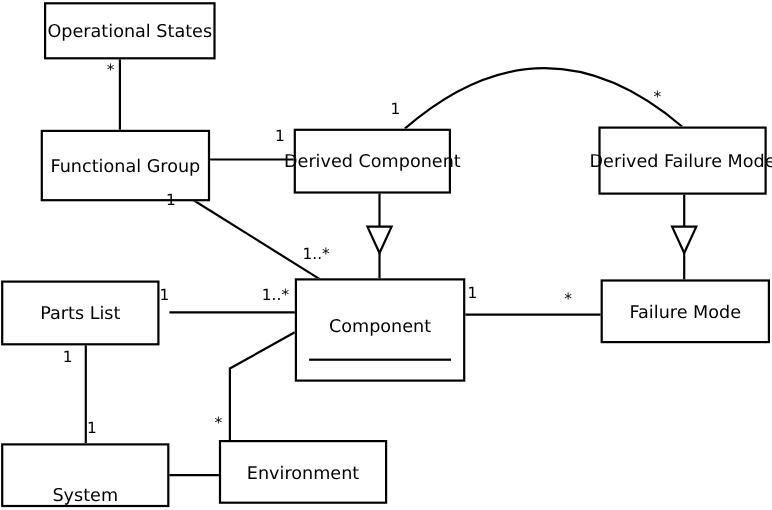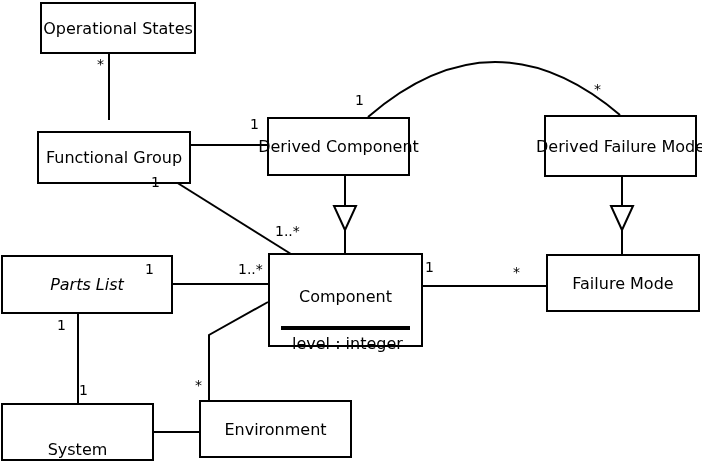--- a/index.html
+++ b/index.html
@@ -97,42 +97,39 @@
     <line x1="422" y1="286" x2="547" y2="286"></line>
     <line x1="78" y1="313" x2="78" y2="404"></line>
     <line x1="153" y1="432" x2="200" y2="432"></line>
     <polyline points="209,401 209,335 268,302"></polyline>
   </svg>
 
   <div class="node" style="left:40px; top:2px; width:156px; height:52px;">
     <span>Operational States</span>
   </div>
 
-  <div class="node" style="left:37px; top:118px; width:154px; height:53px;margin-top:13px;">
+  <div class="node" style="left:37px; top:118px; width:154px; height:65px;">
     <span>Functional Group</span>
   </div>
 
   <div class="node" style="left:267px; top:117px; width:143px; height:59px;">
     <span>Derived Component</span>
   </div>
 
   <div class="node" style="left:544px; top:115px; width:153px; height:62px;">
     <span>Derived Failure Mode</span>
   </div>
 
-  <div class="node" style="left:1px; top:255px; width:172px; height:59px;font-style:italic;">
+  <div class="node" style="left:1px; top:255px; width:144px; height:59px;">
     <span>Parts List</span>
   </div>
 
   <div class="node two-compartments" style="left:268px; top:253px; width:155px; height:94px;">
     <div class="compartment-name">
       <span>Component</span>
-    </div>
-    <div class="compartment-attrs">
-      <span>level : integer</span>
     </div>
   </div>
 
   <div class="node" style="left:546px; top:254px; width:154px; height:58px;">
     <span>Failure Mode</span>
   </div>
 
   <div class="node" style="left:1px; top:403px; width:153px; height:58px;align-items:flex-end;">
     <span>System</span>
   </div>

